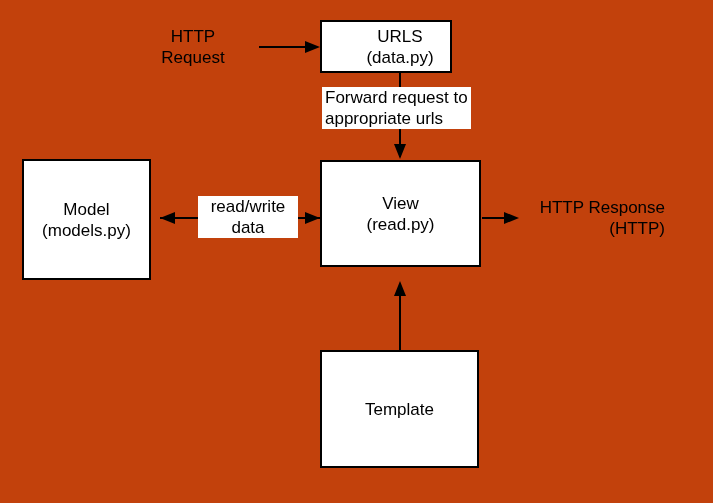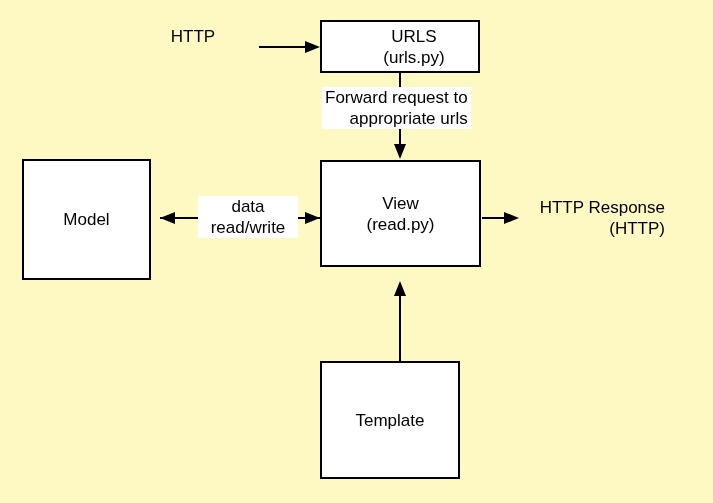--- a/index.html
+++ b/index.html
@@ -1,34 +1,34 @@
 <!DOCTYPE html>
 <html><head>
 <meta charset="utf-8">
 <style>
   html,body{margin:0;padding:0;background:#ffffff;}
   .canvas{
-    position:relative;width:713px;height:503px;background:#fef9c3;
+    position:relative;width:713px;height:503px;background:#c2410c;
     font-family:"Liberation Sans",sans-serif;color:#000;overflow:hidden;
   }
   .box{
     position:absolute;border:2px solid #000;background:#ffffff;
     display:flex;flex-direction:column;align-items:center;justify-content:center;
     box-sizing:border-box;font-size:17px;line-height:21px;text-align:center;z-index:3;
   }
   .cline{position:absolute;background:#000;z-index:1;}
   .ah{position:absolute;width:0;height:0;z-index:1;}
   .lbl{position:absolute;font-size:17px;line-height:21px;z-index:2;white-space:nowrap;}
   .lbl.onLine{background:#ffffff;padding:0 3px;}
 
   
-  #box-urls{left:320px;top:20px;width:160px;height:53px;padding-left:28px;}
+  #box-urls{left:320px;top:20px;width:132px;height:53px;padding-left:28px;}
   #box-view{left:320px;top:160px;width:161px;height:107px;}
   #box-model{left:22px;top:159px;width:129px;height:121px;}
-  #box-template{left:320px;top:361px;width:140px;height:118px;}
+  #box-template{left:320px;top:350px;width:159px;height:118px;}
 
   
   #l-req{left:259px;top:46px;width:48px;height:2px;}
   #h-req{left:305px;top:41px;border-top:6px solid transparent;border-bottom:6px solid transparent;border-left:15px solid #000;}
 
   
   #l-fwd{left:399px;top:73px;width:2px;height:84px;}
   #h-fwd{left:394px;top:144px;border-left:6px solid transparent;border-right:6px solid transparent;border-top:15px solid #000;}
 
   
@@ -39,58 +39,60 @@
   
   #l-resp{left:482px;top:217px;width:23px;height:2px;}
   #h-resp{left:504px;top:212px;border-top:6px solid transparent;border-bottom:6px solid transparent;border-left:15px solid #000;}
 
   
   #l-tpl{left:399px;top:294px;width:2px;height:67px;}
   #h-tpl{left:394px;top:281px;border-left:6px solid transparent;border-right:6px solid transparent;border-bottom:15px solid #000;}
 
   
   #lbl-request{left:143px;top:26px;width:100px;text-align:center;}
-  #lbl-forward{left:322px;top:87px;text-align:right;}
+  #lbl-forward{left:322px;top:87px;text-align:left;}
   #lbl-rw{left:198px;top:196px;width:94px;text-align:center;}
   #lbl-response{left:503px;top:197px;width:162px;text-align:right;}
 </style>
 </head>
 <body>
 
 <div class="canvas">
 
   <div class="lbl" id="lbl-request">
     <div>HTTP</div>
+    <div>Request</div>
   </div>
 
   <div class="cline" id="l-req"></div>
   <div class="ah" id="h-req"></div>
 
   <div class="box" id="box-urls">
     <div>URLS</div>
-    <div>(urls.py)</div>
+    <div>(data.py)</div>
   </div>
 
   <div class="cline" id="l-fwd"></div>
   <div class="ah" id="h-fwd"></div>
   <div class="lbl onLine" id="lbl-forward">
     <div>Forward request to</div>
     <div>appropriate urls</div>
   </div>
 
   <div class="box" id="box-model">
     <div>Model</div>
+    <div>(models.py)</div>
   </div>
 
   <div class="cline" id="l-rw"></div>
   <div class="ah" id="h-rw-left"></div>
   <div class="ah" id="h-rw-right"></div>
   <div class="lbl onLine" id="lbl-rw">
+    <div>read/write</div>
     <div>data</div>
-    <div>read/write</div>
   </div>
 
   <div class="box" id="box-view">
     <div>View</div>
     <div>(read.py)</div>
   </div>
 
   <div class="cline" id="l-resp"></div>
   <div class="ah" id="h-resp"></div>
 

